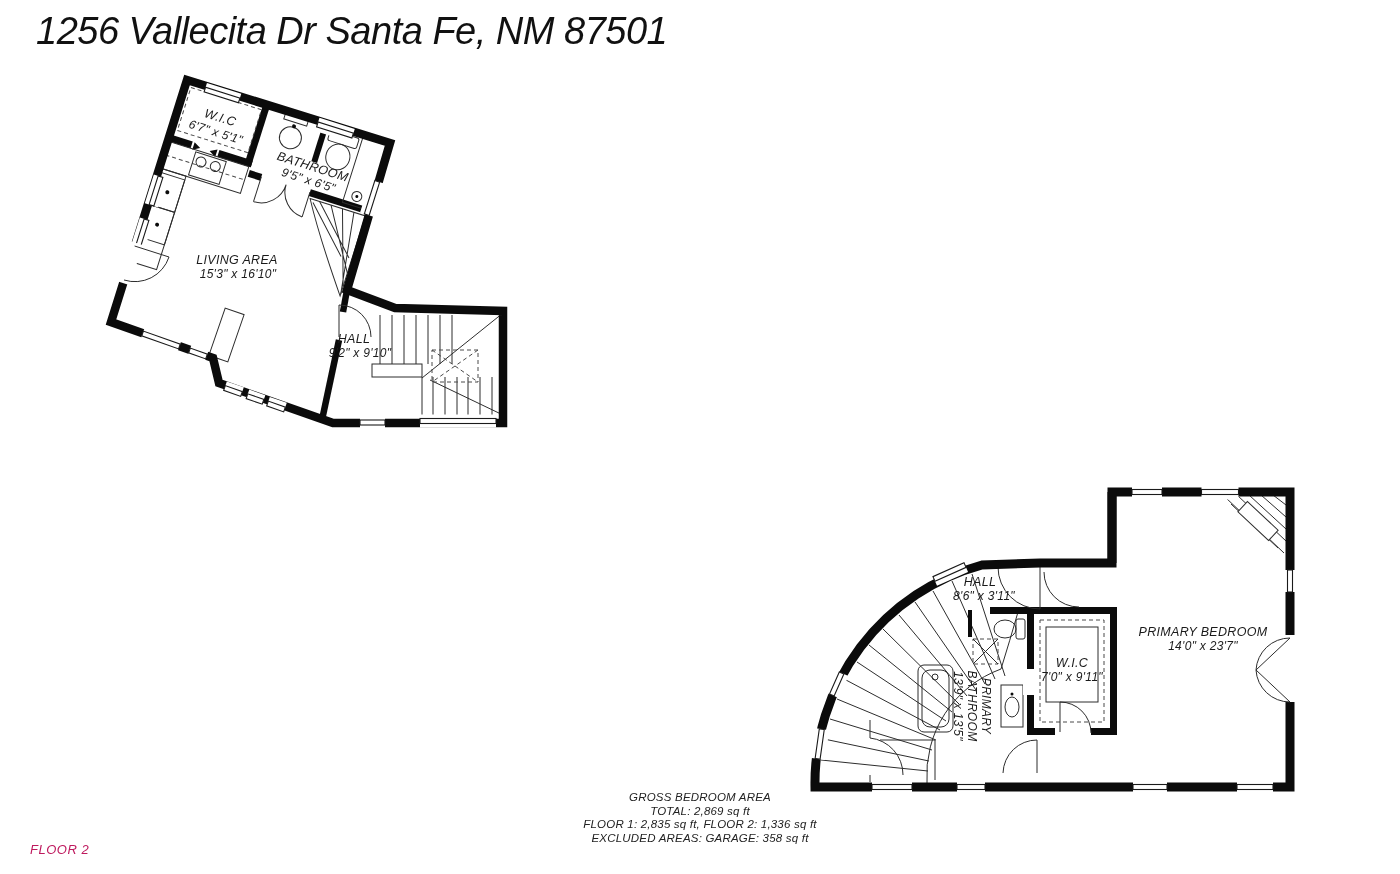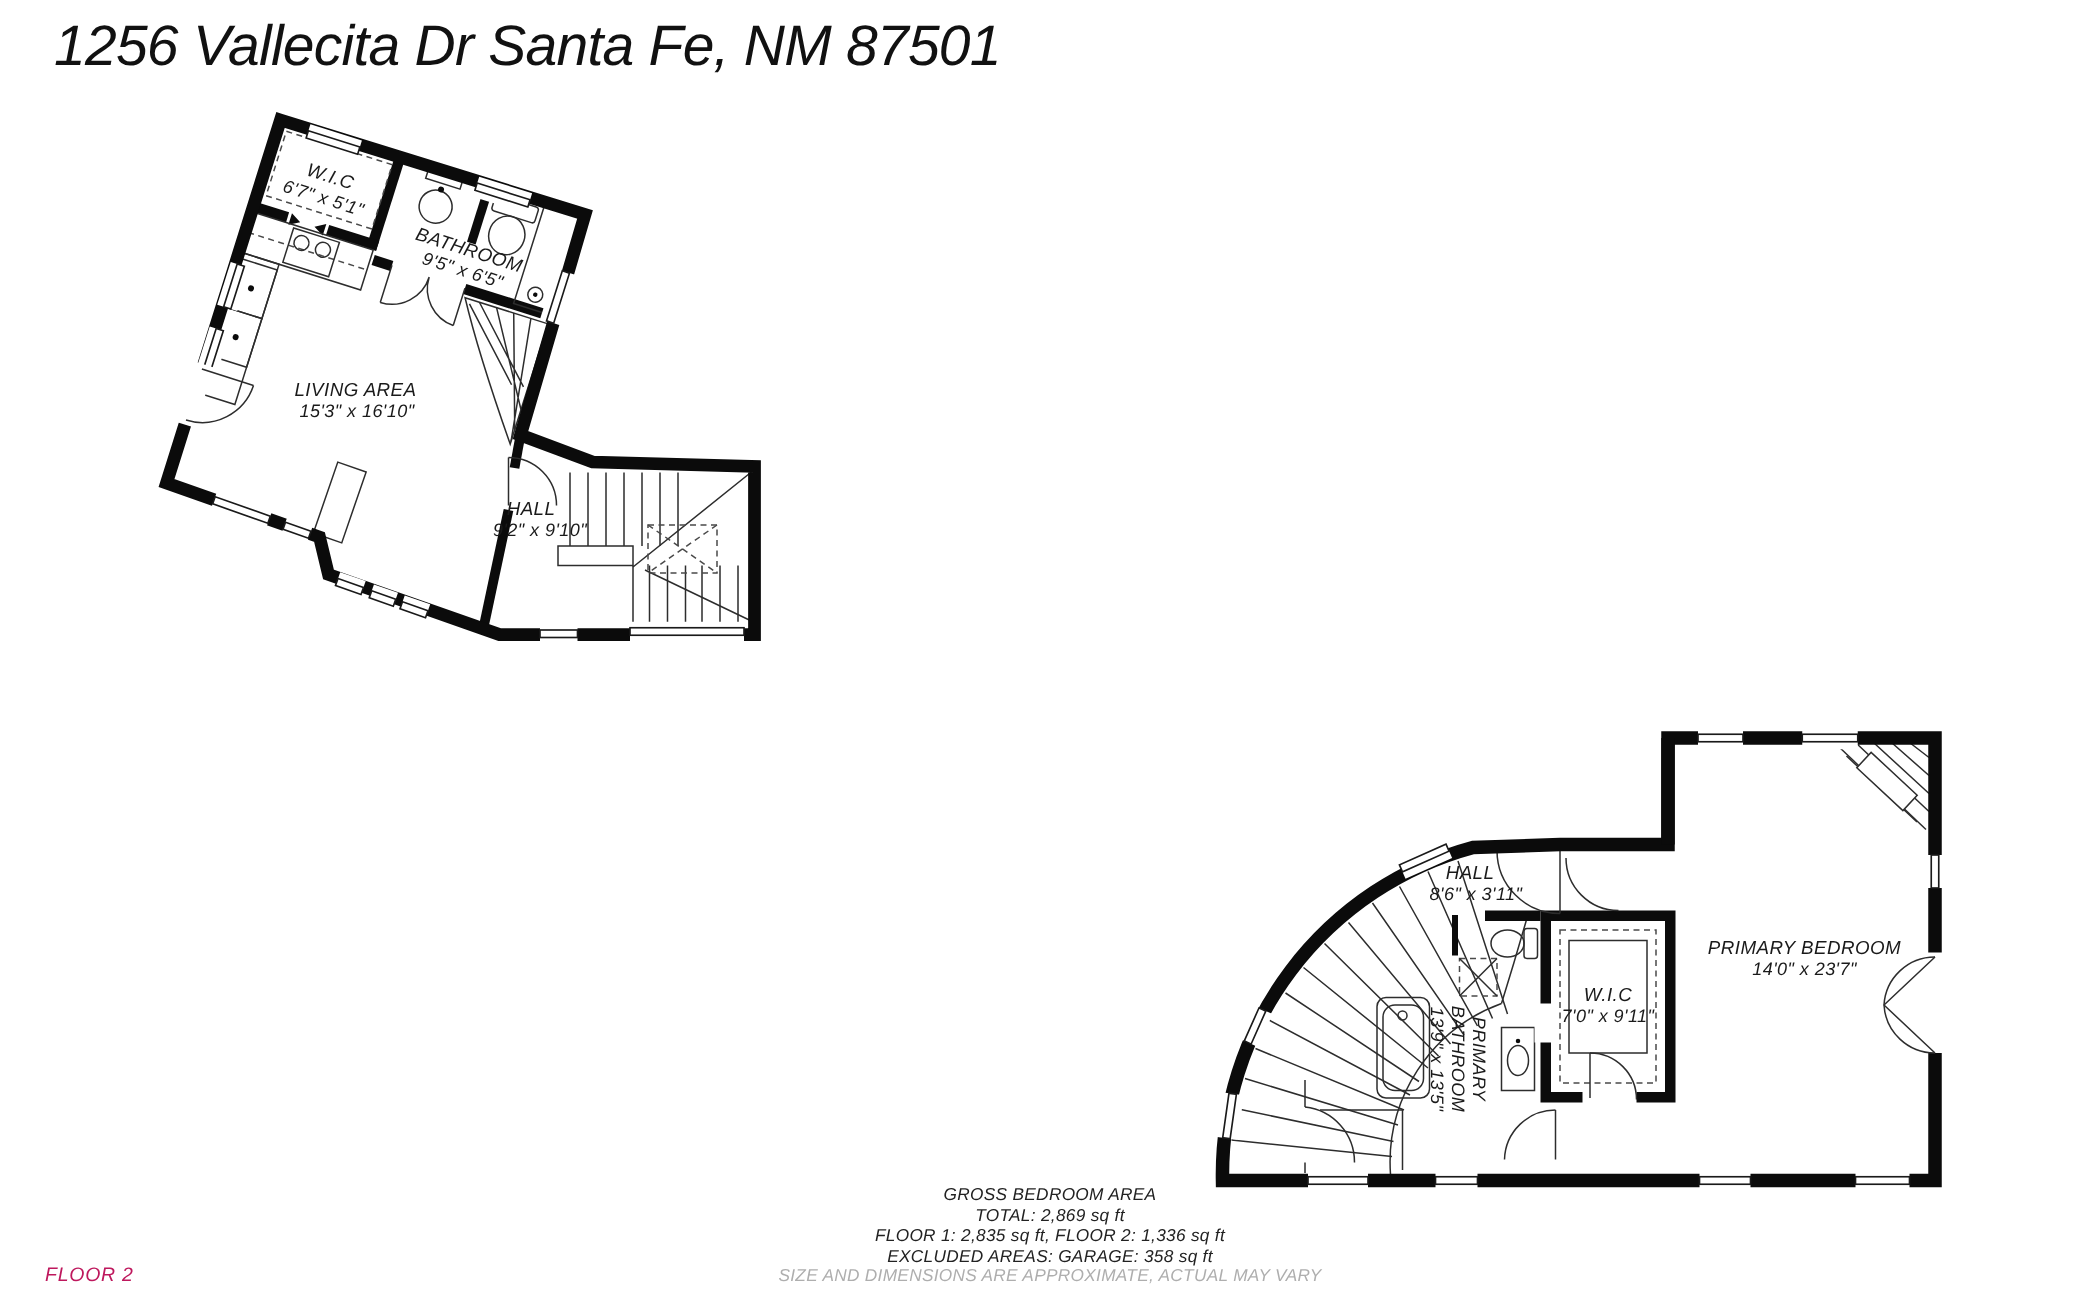--- a/index.html
+++ b/index.html
@@ -335,17 +335,16 @@
     <text class="lbl lbs" x="272" y="201">7'0" x 9'11"</text>
     <text class="lbl" x="403" y="156">PRIMARY BEDROOM</text>
     <text class="lbl lbs" x="403" y="170">14'0" x 23'7"</text>
   </svg>
 
   <div id="footer">
     <div>GROSS BEDROOM AREA</div>
     <div>TOTAL: 2,869 sq ft</div>
     <div>FLOOR 1: 2,835 sq ft, FLOOR 2: 1,336 sq ft</div>
     <div>EXCLUDED AREAS: GARAGE: 358 sq ft</div>
-    <div class="muted">SIZE AND DIMENSIONS ARE APPROXIMATE, ACTUAL MAY VARY</div>
   </div>
 
   <div id="floor-label">FLOOR 2</div>
 </div>
 
 </body></html>

